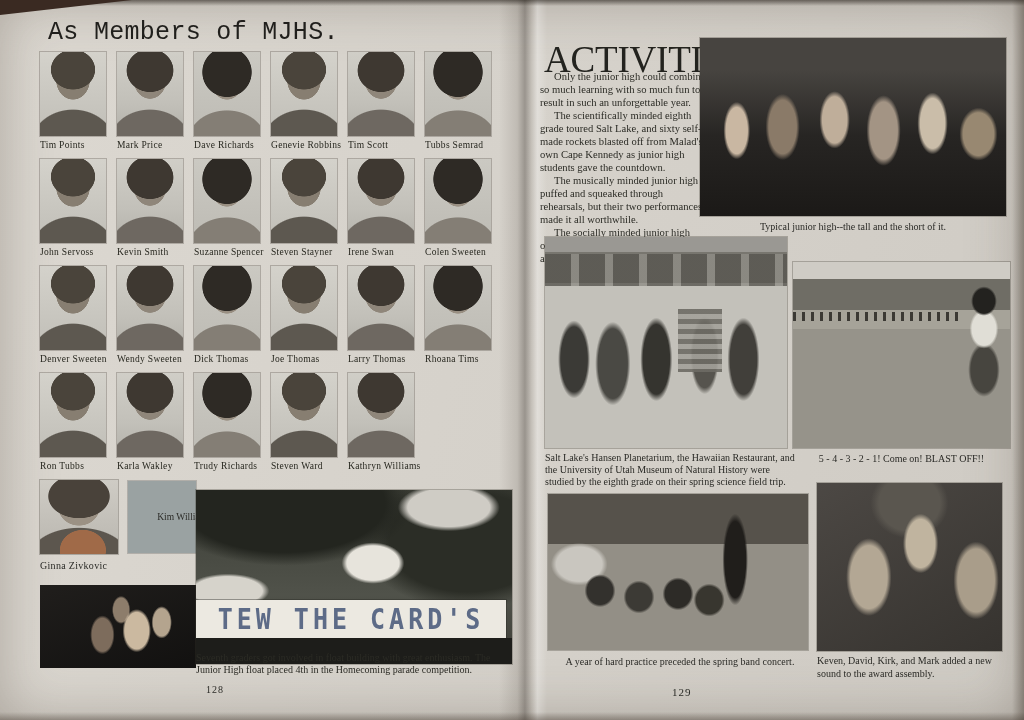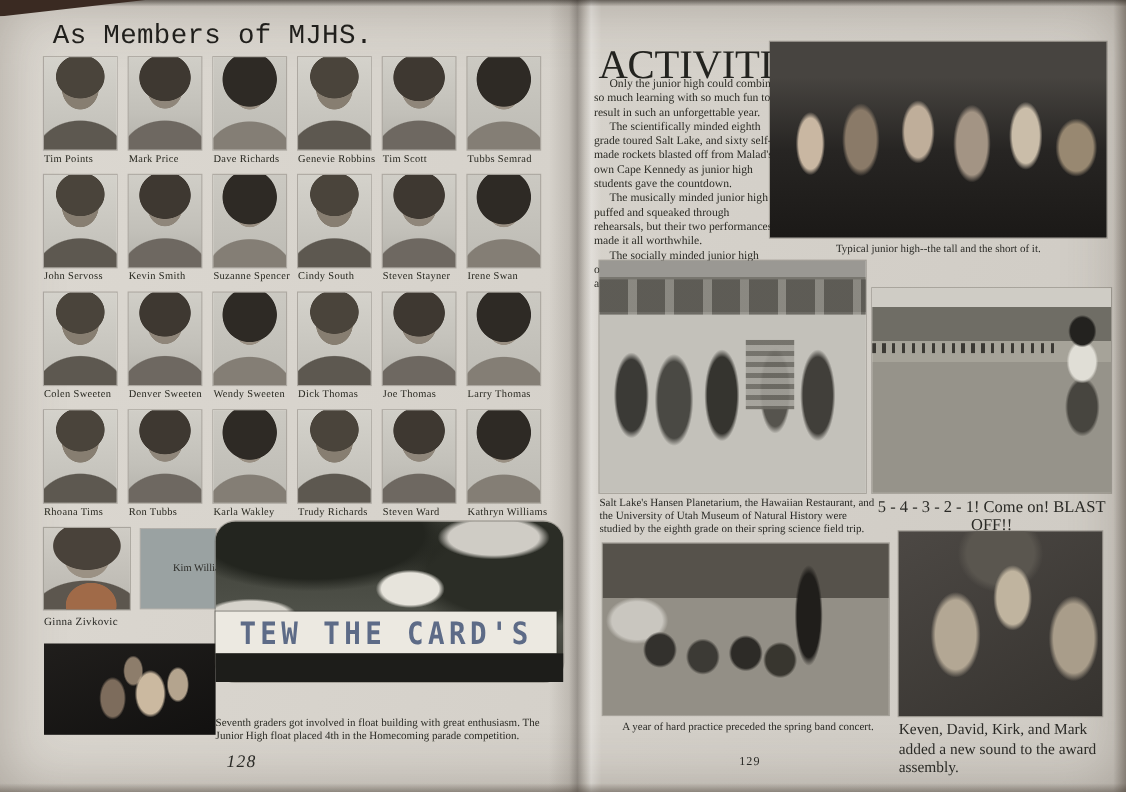--- a/index.html
+++ b/index.html
@@ -58,35 +58,35 @@
     display:flex;align-items:center;justify-content:center;
     box-shadow:0 0 0 1px rgba(60,60,58,.25);}
   .kim-name{font-size:9.5px;color:#2c2c28;white-space:nowrap;margin-left:44px;}
   .dance-photo-small{left:40px;top:585px;width:156px;height:83px;
     background:
       radial-gradient(ellipse 14% 40% at 62% 55%,#cbb9a0 0 55%,transparent 65%),
       radial-gradient(ellipse 12% 36% at 40% 60%,#7d6c5c 0 55%,transparent 65%),
       radial-gradient(ellipse 10% 30% at 78% 45%,#b4a48e 0 55%,transparent 65%),
       radial-gradient(ellipse 9% 26% at 52% 30%,#8d7d6b 0 55%,transparent 65%),
       linear-gradient(160deg,#201e1c 0%,#121110 100%);}
-  .float-photo{left:196px;top:474px;width:316px;height:146px;
+  .float-photo{left:196px;top:490px;width:316px;height:174px;
     background:
       radial-gradient(ellipse 26% 22% at 80% 10%,#cfccc5 0 50%,transparent 62%),
       radial-gradient(ellipse 15% 18% at 56% 42%,#e7e4dc 0 55%,transparent 66%),
       radial-gradient(ellipse 20% 15% at 10% 58%,#d6d3cb 0 55%,transparent 66%),
       radial-gradient(ellipse 55% 48% at 28% 8%,#23251f 0 58%,transparent 74%),
       radial-gradient(ellipse 48% 55% at 86% 30%,#2b2d26 0 52%,transparent 70%),
-      linear-gradient(180deg,#3c3e36 0%,#50524a 60%,#3c3c35 100%); border-radius: 18px;}
+      linear-gradient(180deg,#3c3e36 0%,#50524a 60%,#3c3c35 100%);}
   .float-banner{position:absolute;left:0;right:6px;bottom:26px;height:38px;background:#ece9e1;
     display:flex;align-items:center;justify-content:center;box-shadow:0 0 0 1px rgba(40,40,36,.4);}
   .float-sign{font-family:"DejaVu Sans Mono",monospace;font-weight:bold;font-size:25px;
     letter-spacing:4px;color:#5d6b87;transform:scaleY(1.12);}
   .float-base{position:absolute;left:0;right:0;bottom:0;height:26px;background:#1d1d1a;}
   .float-caption{left:196px;top:652px;width:318px;font-size:10px;line-height:1.22;color:#2b2b25;}
-  .page-num-left{left:206px;top:684px;font-size:16px;letter-spacing:1px;font-style:italic;}
+  .page-num-left{left:206px;top:684px;font-size:10px;letter-spacing:1px;}
 
   
   .rp-title{left:544px;top:38px;font-size:37px;letter-spacing:-.2px;color:#23231f;}
   .rp-intro{left:540px;top:70px;width:170px;font-size:10.6px;line-height:1.23;color:#2b2b25;}
   .rp-intro p{margin:0;text-indent:14px;}
   .photo{box-shadow:0 0 0 1px rgba(60,55,48,.3);}
   .dance-photo{left:700px;top:38px;width:306px;height:178px;
     background:
       radial-gradient(ellipse 7% 26% at 12% 52%,#c9b7a2 0 50%,transparent 62%),
       radial-gradient(ellipse 9% 30% at 27% 50%,#8a7a68 0 50%,transparent 62%),
@@ -110,39 +110,39 @@
     background:repeating-linear-gradient(180deg,#6d6b64 0 5px,#a3a19a 5px 10px);opacity:.9;}
   .fieldtrip-caption{left:545px;top:452px;width:256px;font-size:10px;line-height:1.2;}
   .field-photo{left:793px;top:262px;width:217px;height:186px;
     background:
       radial-gradient(ellipse 9% 12% at 88% 21%,#23221f 0 55%,transparent 66%),
       radial-gradient(ellipse 10% 16% at 88% 36%,#e0ded6 0 55%,transparent 66%),
       radial-gradient(ellipse 11% 22% at 88% 58%,#47453f 0 55%,transparent 66%),
       linear-gradient(180deg,#cfccc5 0 9%,#6f6d65 9% 26%,#a6a399 26% 36%,#96938a 36% 100%);}
   .crowd-strip{position:absolute;left:0;width:78%;top:27%;height:9px;
     background:repeating-linear-gradient(90deg,rgba(40,38,34,.85) 0 3px,rgba(150,147,138,0) 3px 9px);}
-  .rocket-caption{left:793px;top:453px;width:217px;text-align:center;font-size:15px;}
+  .rocket-caption{left:793px;top:453px;width:217px;text-align:center;font-size:10px;}
   .band-photo{left:548px;top:494px;width:260px;height:156px;
     background:
       radial-gradient(ellipse 7% 42% at 72% 42%,#201e1b 0 58%,transparent 70%),
       radial-gradient(ellipse 9% 16% at 20% 62%,#33312d 0 55%,transparent 66%),
       radial-gradient(ellipse 9% 16% at 35% 66%,#3c3a35 0 55%,transparent 66%),
       radial-gradient(ellipse 9% 16% at 50% 64%,#2d2b27 0 55%,transparent 66%),
       radial-gradient(ellipse 9% 16% at 62% 68%,#38362f 0 55%,transparent 66%),
       radial-gradient(ellipse 16% 20% at 12% 45%,#c9c6bf 0 55%,transparent 68%),
       linear-gradient(180deg,#56524b 0 32%,#938f86 32% 100%);}
   .band-caption{left:552px;top:656px;width:256px;text-align:center;font-size:10px;}
   .award-photo{left:817px;top:483px;width:185px;height:168px;
     background:
       radial-gradient(ellipse 18% 34% at 28% 56%,#b3a794 0 55%,transparent 68%),
       radial-gradient(ellipse 14% 26% at 56% 36%,#c0b49f 0 55%,transparent 68%),
       radial-gradient(ellipse 18% 34% at 86% 58%,#a99d8a 0 55%,transparent 68%),
       radial-gradient(ellipse 30% 30% at 50% 12%,#5a564f 0 55%,transparent 70%),
       linear-gradient(150deg,#4c4844 0%,#36332f 100%);}
-  .award-caption{left:817px;top:655px;width:196px;font-size:14px;line-height:1.25;}
+  .award-caption{left:817px;top:655px;width:196px;font-size:10px;line-height:1.25;}
   .page-num-right{left:672px;top:686px;font-size:11px;letter-spacing:1px;text-align:center;}
 </style>
 </head>
 <body>
 
 <div id="scan">
 
   <div class="abs gutter"></div>
   <div class="abs top-edge"></div>
   <div class="abs right-edge"></div>
@@ -183,24 +183,20 @@
       <div class="cell">
         <div class="portrait"></div>
         <div class="student-name">Kevin Smith</div>
       </div>
       <div class="cell">
         <div class="portrait"></div>
         <div class="student-name">Suzanne Spencer</div>
       </div>
       <div class="cell">
         <div class="portrait"></div>
-        <div class="student-name">Cindy South</div>
-      </div>
-      <div class="cell">
-        <div class="portrait"></div>
         <div class="student-name">Steven Stayner</div>
       </div>
       <div class="cell">
         <div class="portrait"></div>
         <div class="student-name">Irene Swan</div>
       </div>
       <div class="cell">
         <div class="portrait"></div>
         <div class="student-name">Colen Sweeten</div>
       </div>

